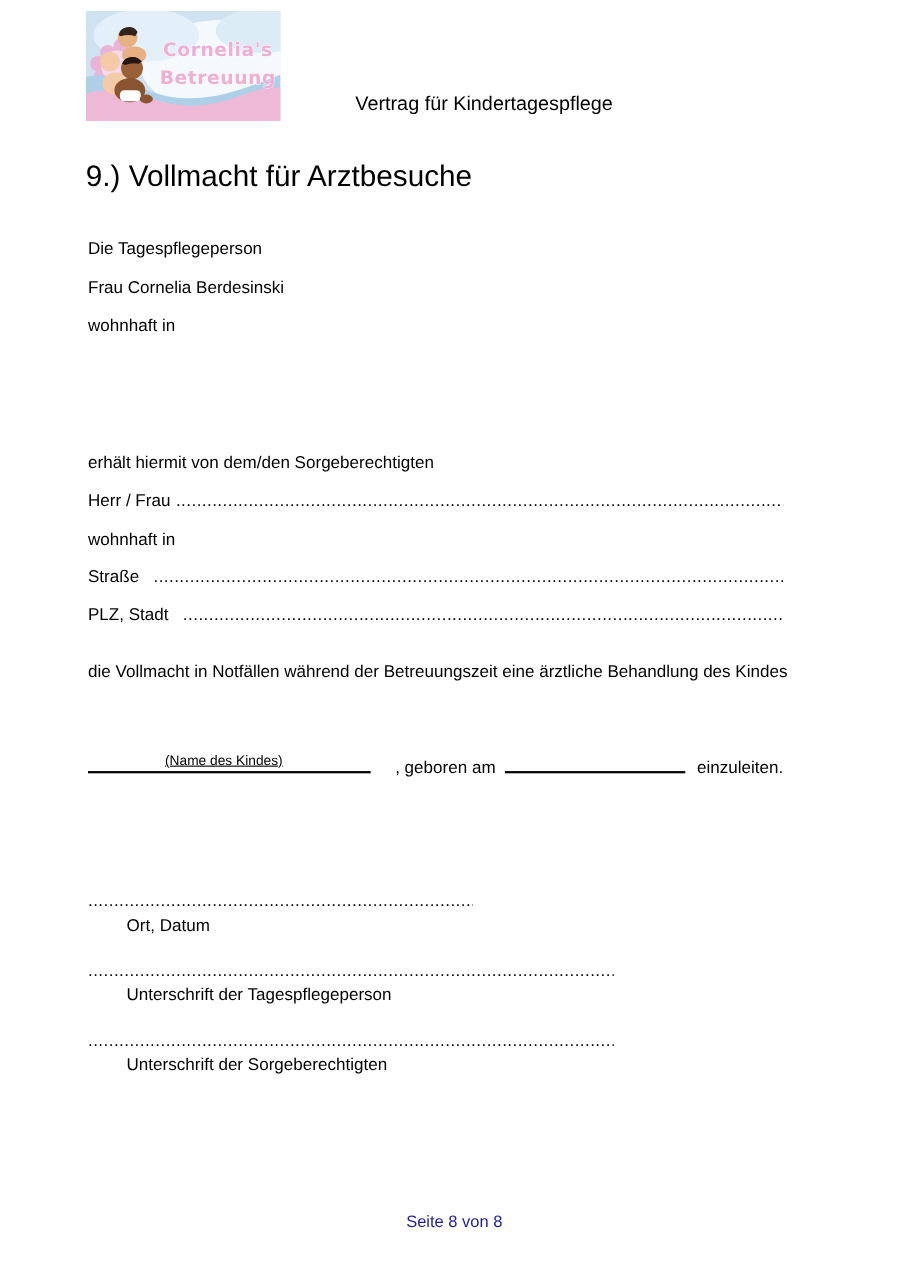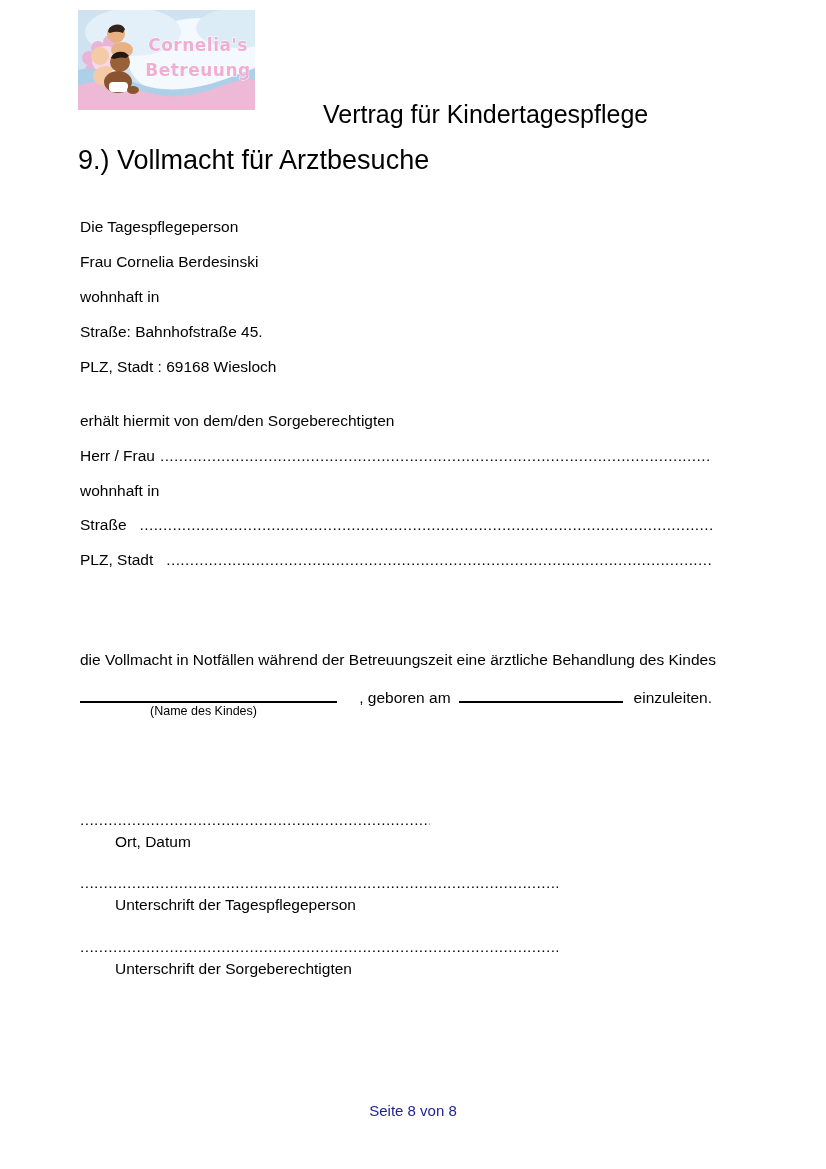--- a/index.html
+++ b/index.html
@@ -18,22 +18,22 @@
     left: 78px;
     top: 10px;
     width: 177px;
     height: 100px;
     text-align: right;
   }
   .logo svg { display: block; width: 100%; height: 100%; }
   .doc-title {
     position: absolute;
     left: 323px;
-    top: 100px;
-    font-size: 25px;
+    top: 84px;
+    font-size: 18px;
     white-space: nowrap;
   }
   .section-heading {
     position: absolute;
     left: 78px;
     top: 145px;
     font-size: 27px;
     font-weight: normal;
     white-space: nowrap;
   }
@@ -59,23 +59,24 @@
     height: 16px;
     border-bottom: 2px solid #000;
   }
   .blank-name { width: 276px; }
   .blank-date { width: 176px; margin-left: 8px; }
   .lbl-geboren { margin-left: 22px; }
   .lbl-einzuleiten { margin-left: 11px; }
   .caption {
     position: absolute;
     left: 150px;
-    top: 704px;
+    top: 684px;
     font-size: 12.5px;
     white-space: nowrap;
+    text-decoration: underline;
   }
   .sigblock {
     position: absolute;
     left: 80px;
     font-size: 15.5px;
     line-height: 19px;
   }
   .sig-dots {
     overflow: hidden;
     white-space: nowrap;
@@ -153,43 +154,41 @@
     </svg>
   </div>
 
   <div class="doc-title">Vertrag für Kindertagespflege</div>
 
   <div class="section-heading">9.) Vollmacht für Arztbesuche</div>
 
   <div class="line" style="top:252px">Frau Cornelia Berdesinski</div>
   <div class="line" style="top:217px">Die Tagespflegeperson</div>
   <div class="line" style="top:287px">wohnhaft in</div>
-  <div class="line" style="top:322px">Straße: Bahnhofstraße 45.</div>
-  <div class="line" style="top:357px">PLZ, Stadt : 69168 Wiesloch</div>
 
   <div class="line" style="top:411px">erhält hiermit von dem/den Sorgeberechtigten</div>
 
   <div class="line flexline" style="top:446px">
     <span>Herr / Frau</span>
     <span class="dotfill gap-sm">............................................................................................................................................................................................................................................................</span>
   </div>
 
   <div class="line" style="top:481px">wohnhaft in</div>
 
   <div class="line flexline" style="top:515px">
     <span>Straße</span>
     <span class="dotfill gap-md">............................................................................................................................................................................................................................................................</span>
   </div>
 
   <div class="line flexline" style="top:550px">
     <span>PLZ, Stadt</span>
     <span class="dotfill gap-md">............................................................................................................................................................................................................................................................</span>
   </div>
 
-  <div class="line" style="top:650px">die Vollmacht in Notfällen während der Betreuungszeit eine ärztliche Behandlung des Kindes</div>
+  <div class="line" style="top:601px">die Vollmacht in Notfällen während der Betreuungszeit eine ärztliche Behandlung des Kindes</div>
 
   <div class="line flexline" style="top:687px">
     <span class="blank blank-name"></span>
     <span class="lbl-geboren">, geboren am</span>
     <span class="blank blank-date"></span>
     <span class="lbl-einzuleiten">einzuleiten.</span>
   </div>
   <div class="caption">(Name des Kindes)</div>
 
   <div class="sigblock w-ortdatum" style="top:810px">

